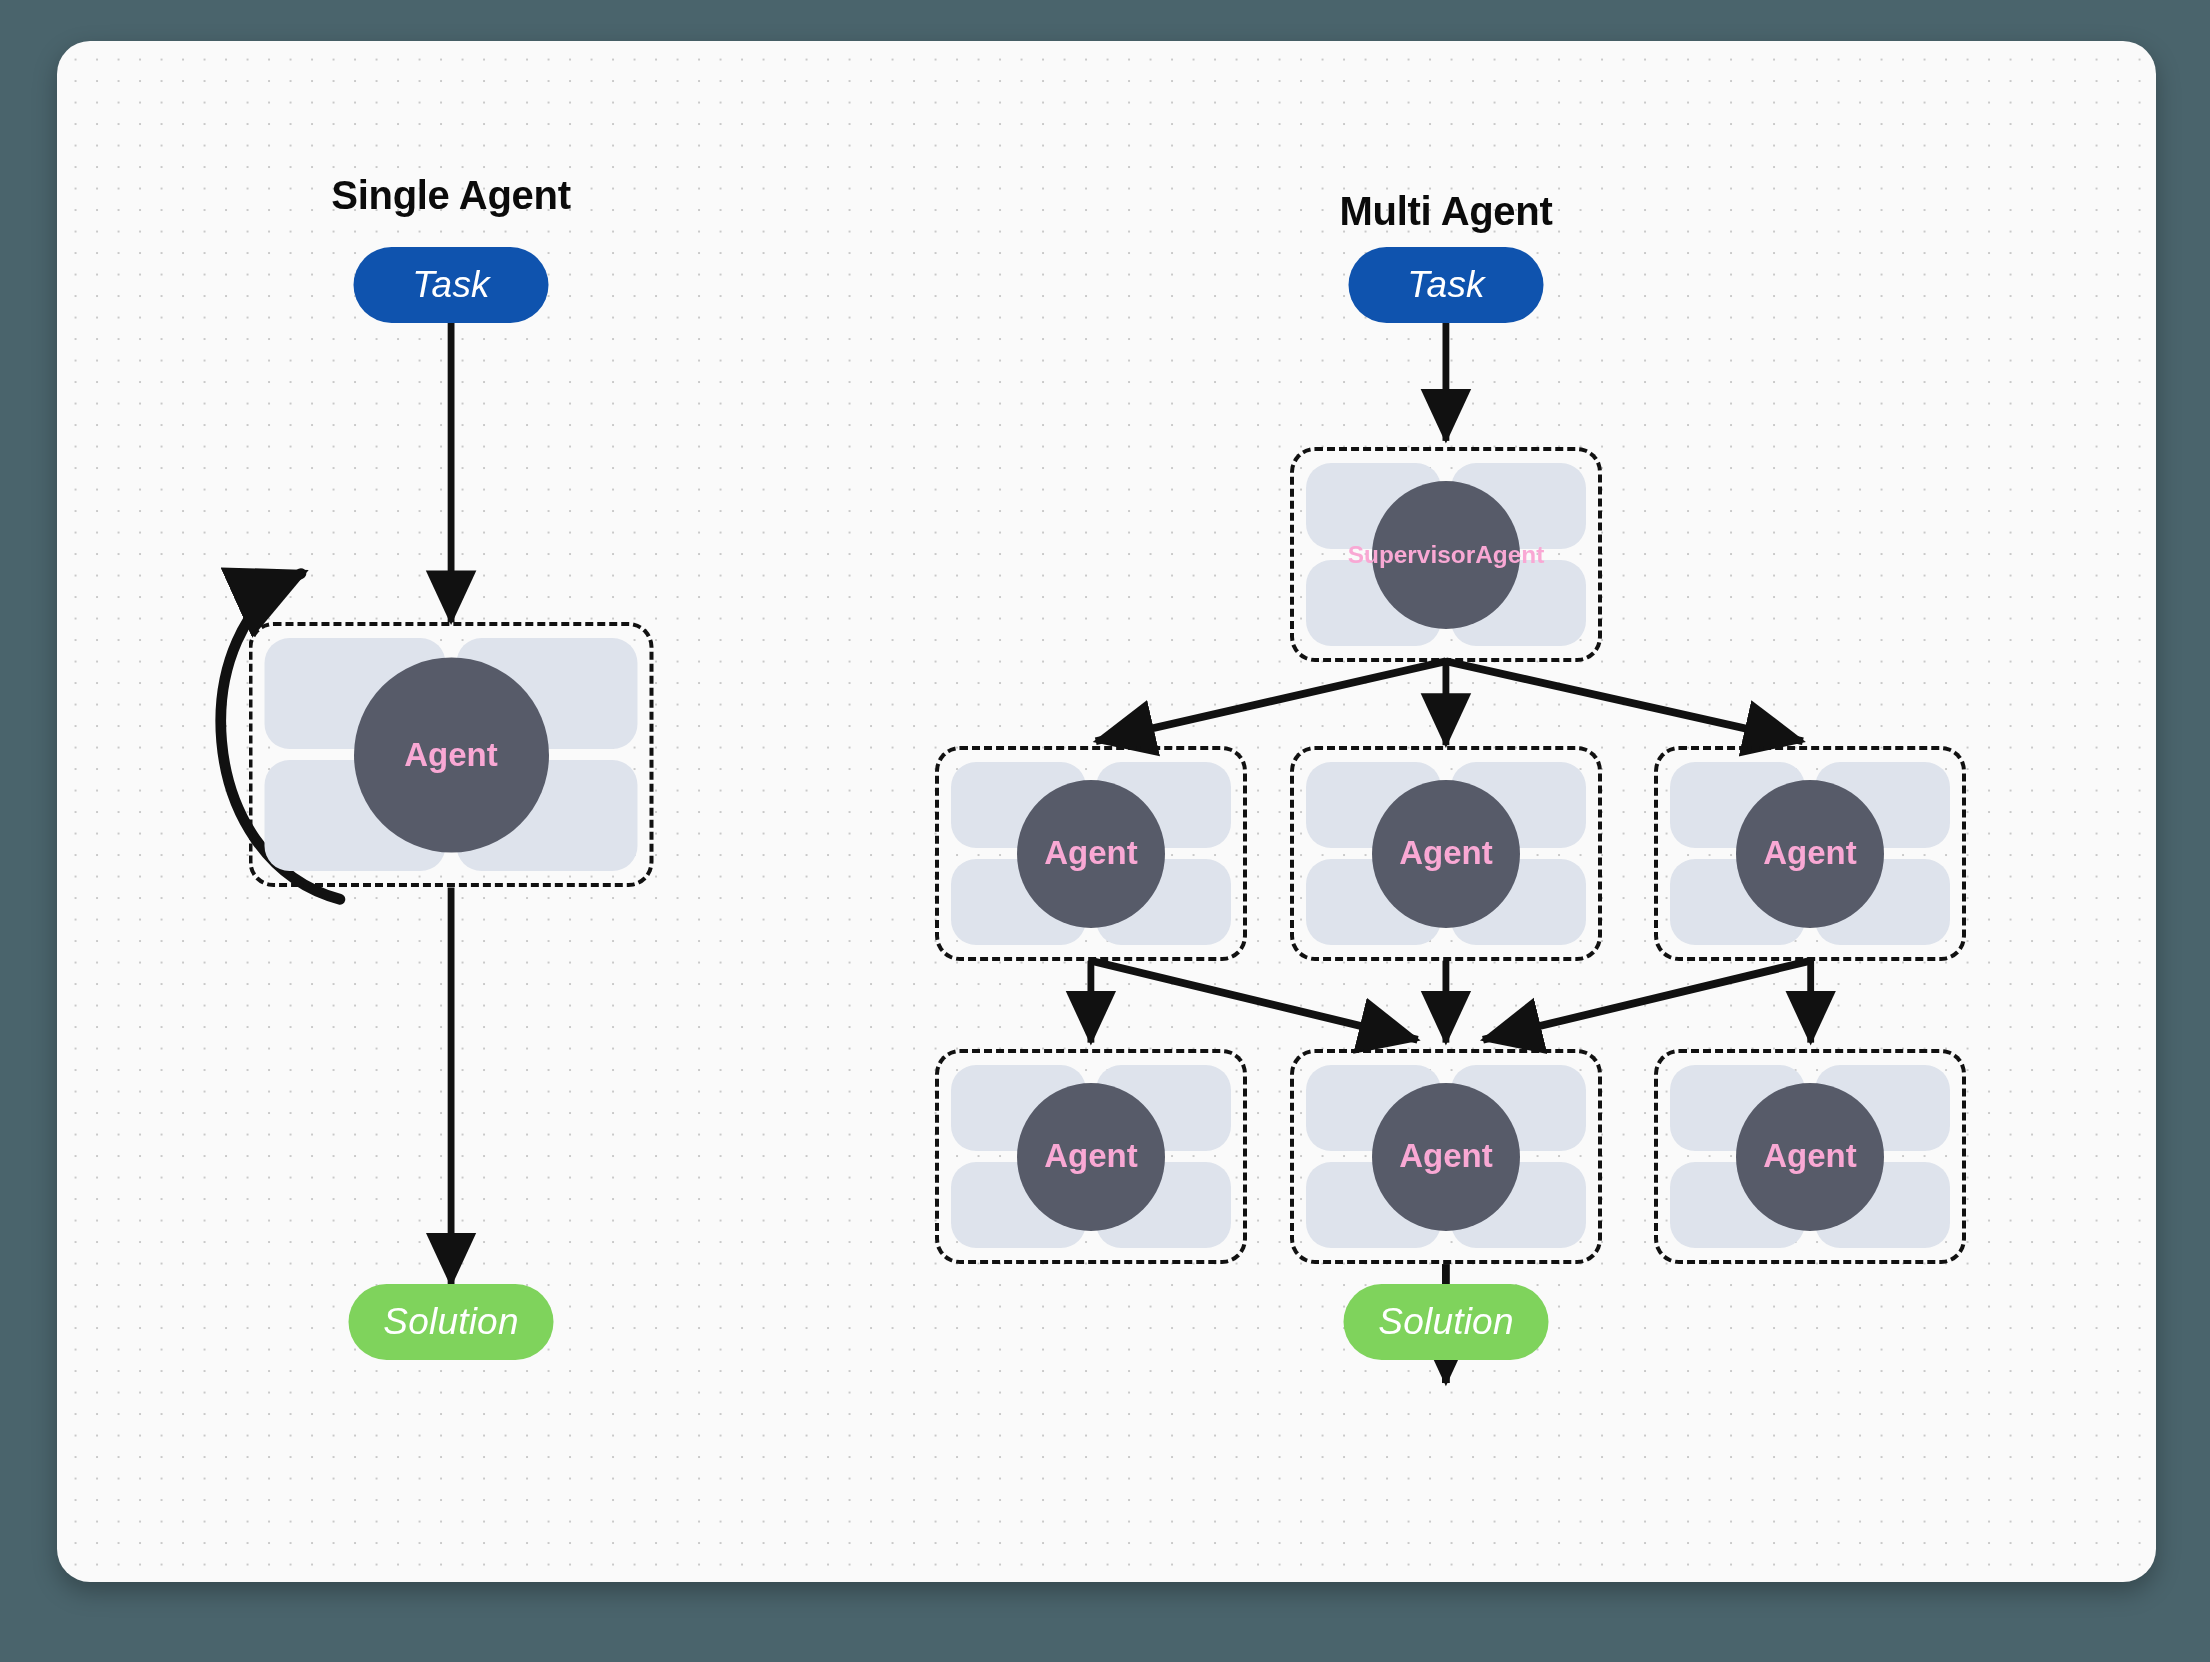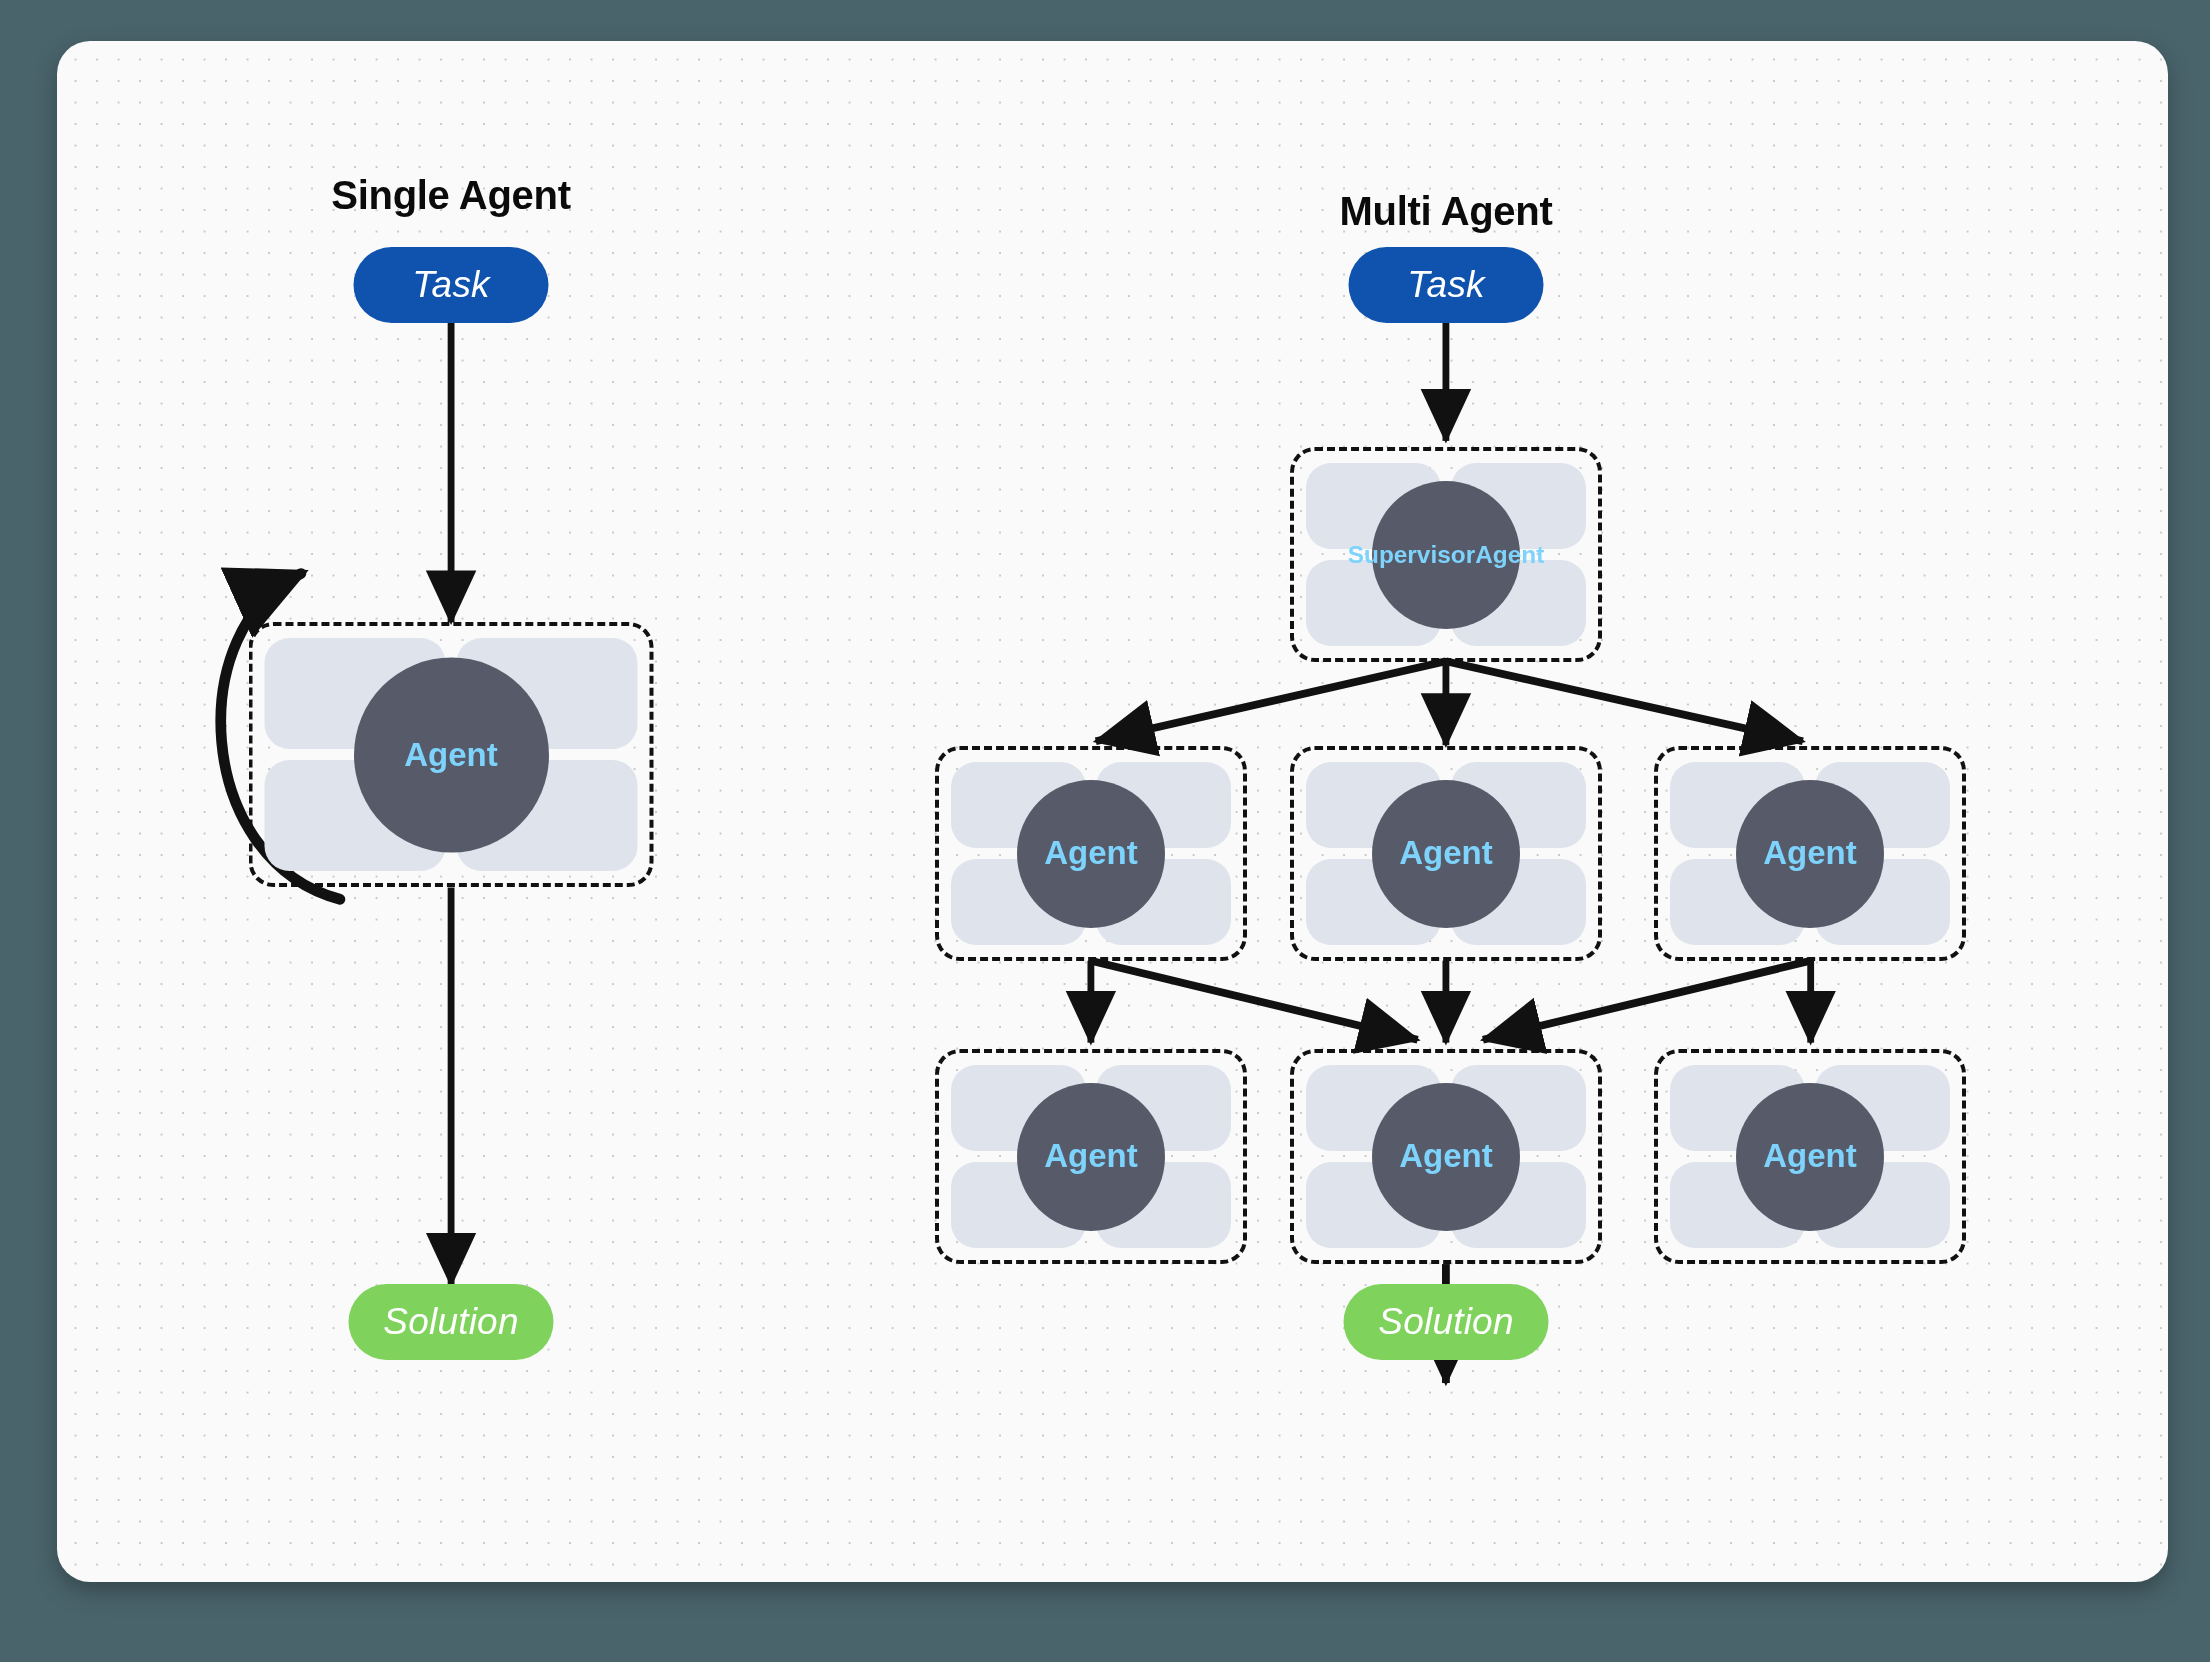--- a/index.html
+++ b/index.html
@@ -21,21 +21,20 @@
     top: 41px;
     width: 2099px;
     height: 1541px;
     background-color: #fafafa;
     background-image: radial-gradient(#c9c9c9 1.4px, transparent 1.5px);
     background-size: 21.5px 21.5px;
     background-position: 7.8px 7.8px;
     border-radius: 33px;
     box-shadow: 0 9.8px 25px rgba(0,0,0,0.28);
     overflow: hidden;
-    padding-left: 12px;
   }
   #svglayer {
     position: absolute;
     left: 0; top: 0;
     width: 2099px;
     height: 1541px;
     pointer-events: none;
   }
 
   .panel-title {
@@ -91,21 +90,21 @@
     position: absolute;
     left: 50%;
     top: 50%;
     transform: translate(-50%, -50%);
     background: #575b69;
     border-radius: 50%;
     display: flex;
     align-items: center;
     justify-content: center;
     text-align: center;
-    color: #7dd3fc;
+    color: #f9a8d4;
     font-weight: bold;
     line-height: 1.06;
     white-space: pre-line;
   }
   .core.big { font-size: 33px; }
   .core.small { font-size: 24.4px; }
 </style>
 </head>
 <body>
 

